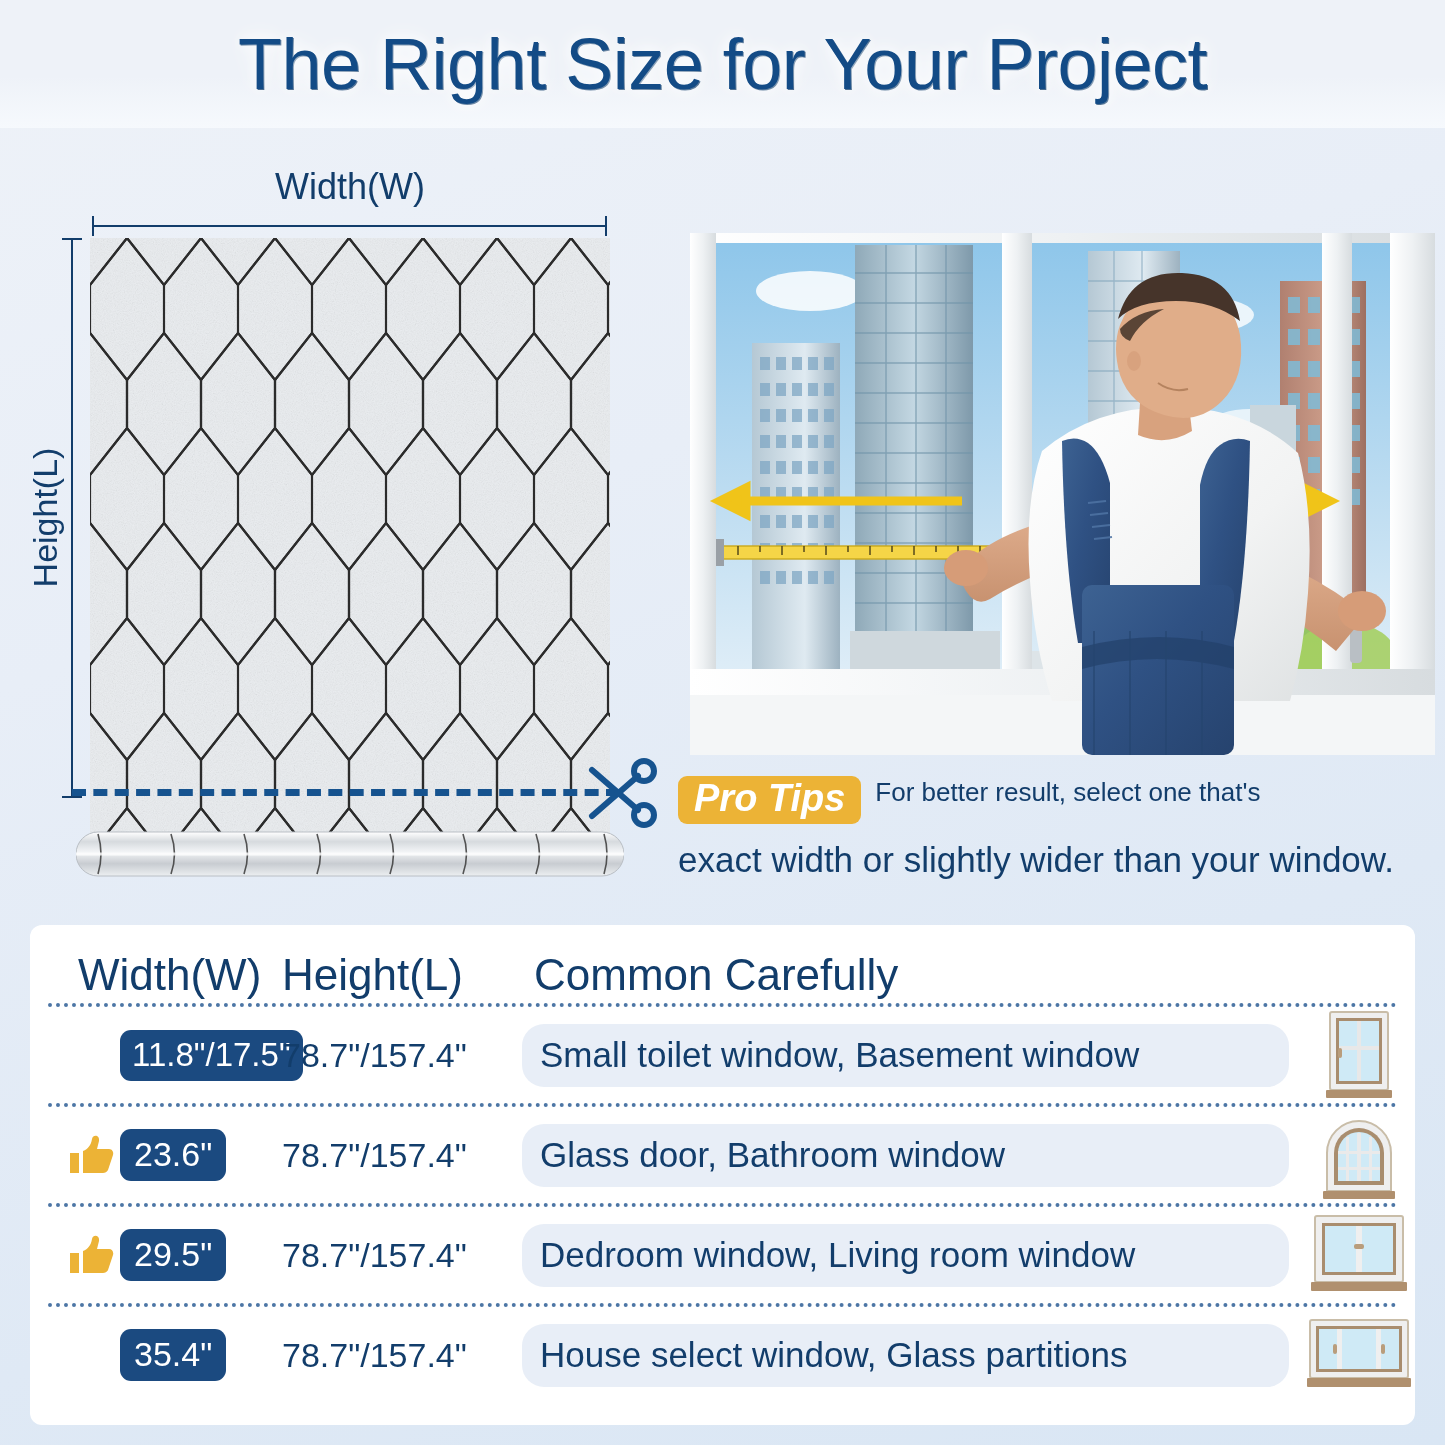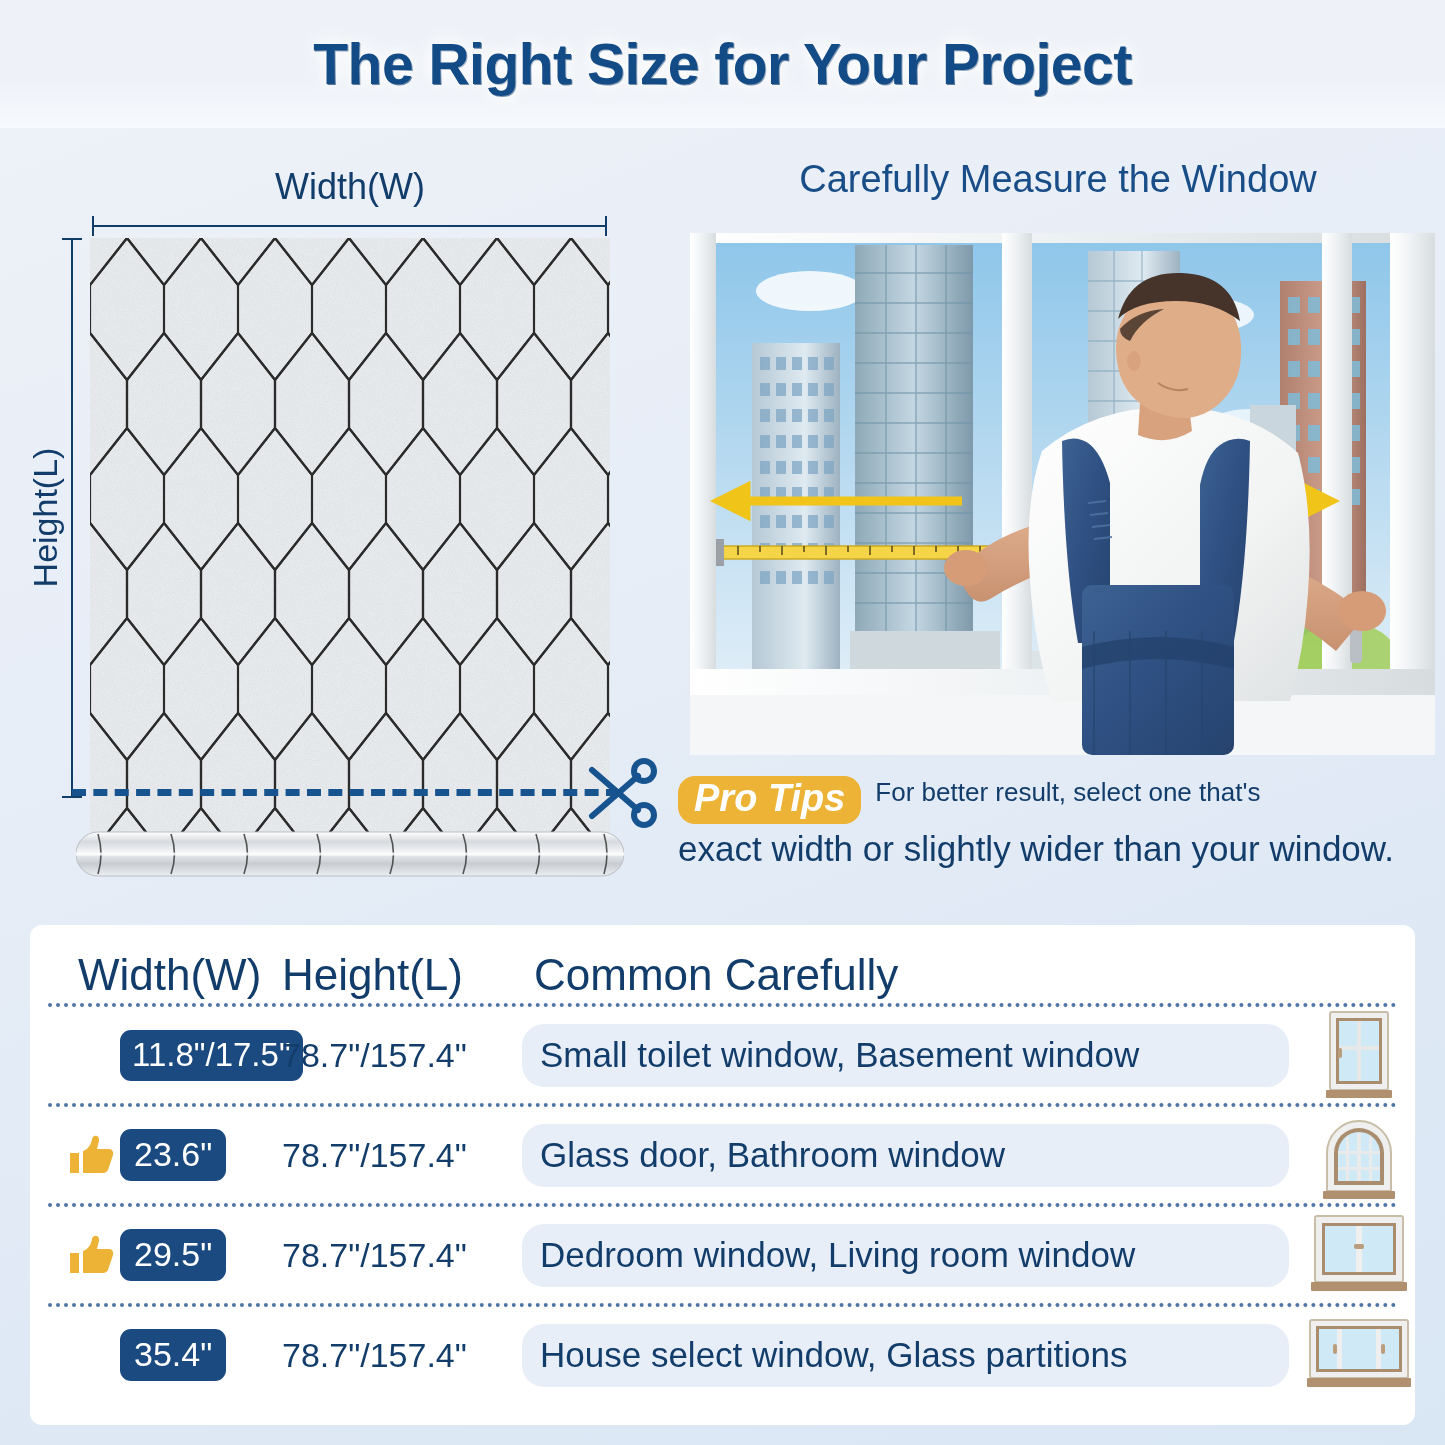--- a/index.html
+++ b/index.html
@@ -21,22 +21,22 @@
     position: absolute;
     left: 0; top: 0;
     width: 1445px;
     height: 128px;
     display: flex;
     align-items: center;
     justify-content: center;
     background: linear-gradient(180deg, #eef2f8 0%, #eef2f8 60%, #f6f9fd 100%);
   }
   .header-title {
-    font-size: 57px;
-    font-weight: 700;
+    font-size: 72px;
+    font-weight: 400;
     letter-spacing: -0.5px;
     color: #134b86;
     text-shadow: 0 0 14px #ffffff, 0 0 26px #ffffff, 1px 1px 0 #0d3a69;
     white-space: nowrap;
     font-family: "Liberation Sans", sans-serif;
   }
 
   
   .top-section {
     position: absolute;
@@ -178,39 +178,39 @@
     gap: 0 14px;
   }
   .protips-badge {
     display: inline-block;
     background: #ecb336;
     color: #ffffff;
     font-style: italic;
     font-weight: 700;
     font-size: 38px;
     padding: 3px 16px 6px 16px;
-    border-radius: 17px;
+    border-radius: 9px;
     line-height: 1.02;
     font-family: "Liberation Sans", sans-serif;
     white-space: nowrap;
   }
   .protips-text {
     flex: 1 1 0;
     min-width: 500px;
     font-size: 26px;
     line-height: 1.28;
     color: #123d6b;
     font-family: "Liberation Sans", sans-serif;
   }
   .protips-text-2 {
     flex: 0 0 100%;
     font-size: 35px;
     line-height: 1.28;
     color: #123d6b;
-    margin-top: 3px;
+    margin-top: 14px;
     font-family: "Liberation Sans", sans-serif;
   }
 
   
   .card {
     position: absolute;
     left: 30px; top: 925px;
     width: 1385px;
     height: 500px;
     background: #ffffff;
@@ -394,21 +394,20 @@
             <path d="M387 6 q7 20 0 40"></path>
           <path d="M460 6 q7 20 0 40"></path>
             <path d="M528 6 q6 20 0 40"></path>
         </g>
         <path d="M0 26 H548" stroke="#ffffff" stroke-width="3" opacity="0.8"></path>
       </svg>
     </div>
   </div>
 
   <div class="photo-block">
-    <div class="photo-caption">Carefully Measure the Window</div>
 
     <div class="photo-frame">
       <svg width="745" height="522" viewBox="0 0 745 522" xmlns="http://www.w3.org/2000/svg" aria-hidden="true">
         <defs>
           <linearGradient id="sky" x1="0" y1="0" x2="0" y2="1">
             <stop offset="0%" stop-color="#8ec6ea"></stop>
             <stop offset="55%" stop-color="#bcdcf1"></stop>
             <stop offset="100%" stop-color="#e2eff8"></stop>
           </linearGradient>
           <linearGradient id="twr" x1="0" y1="0" x2="1" y2="0">

